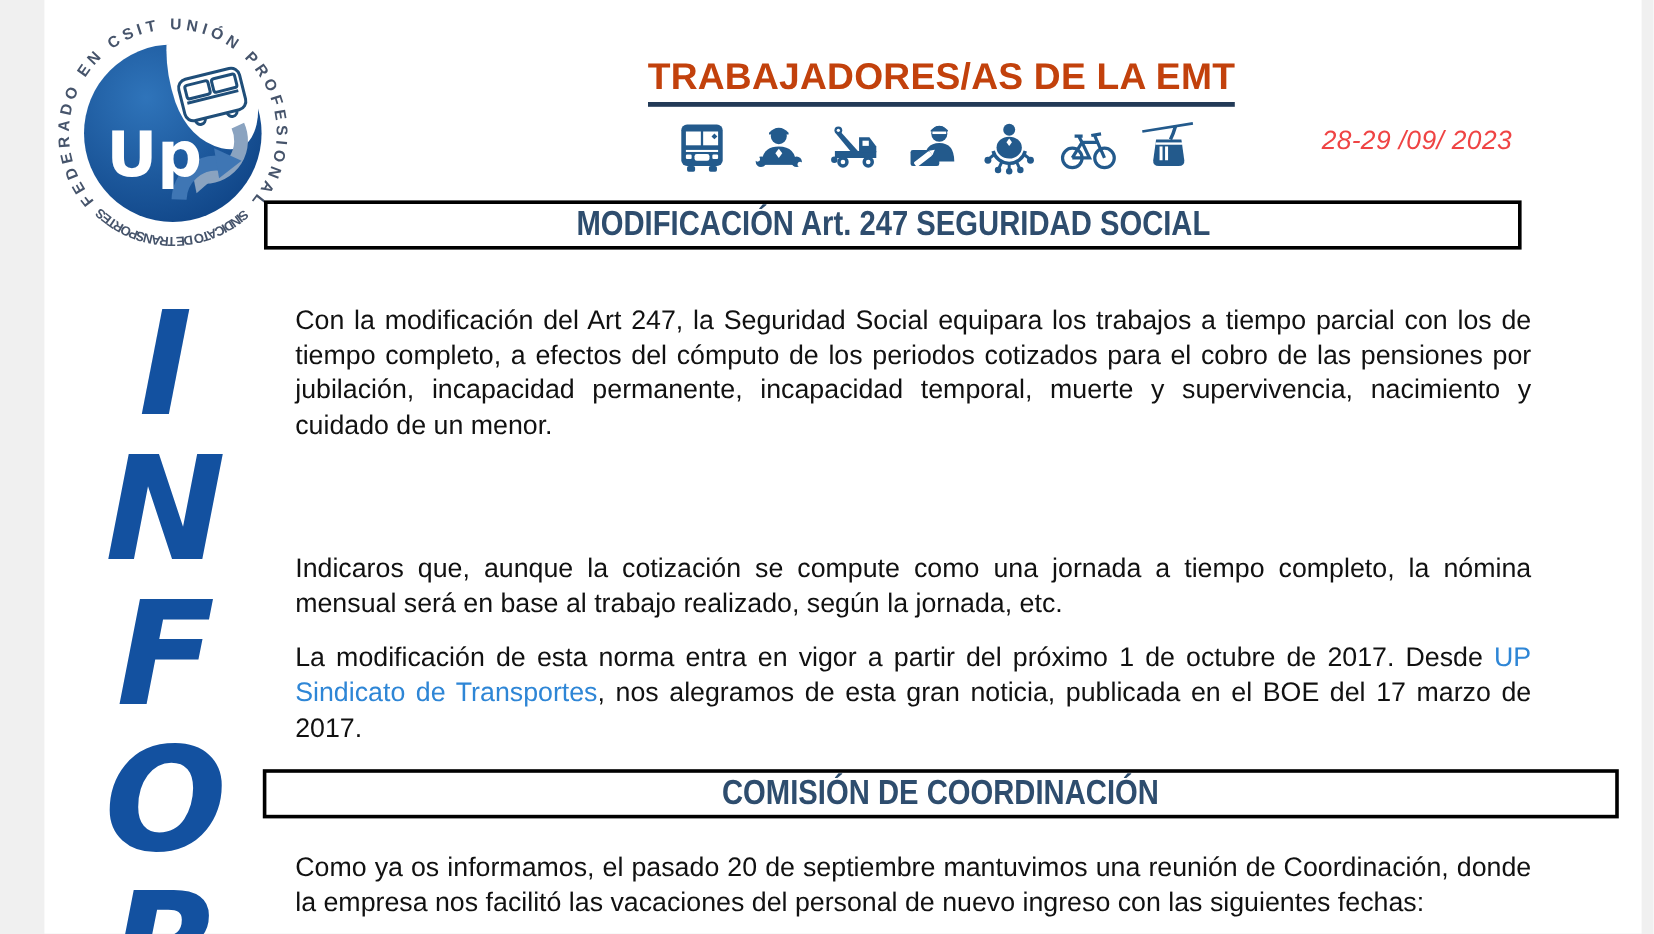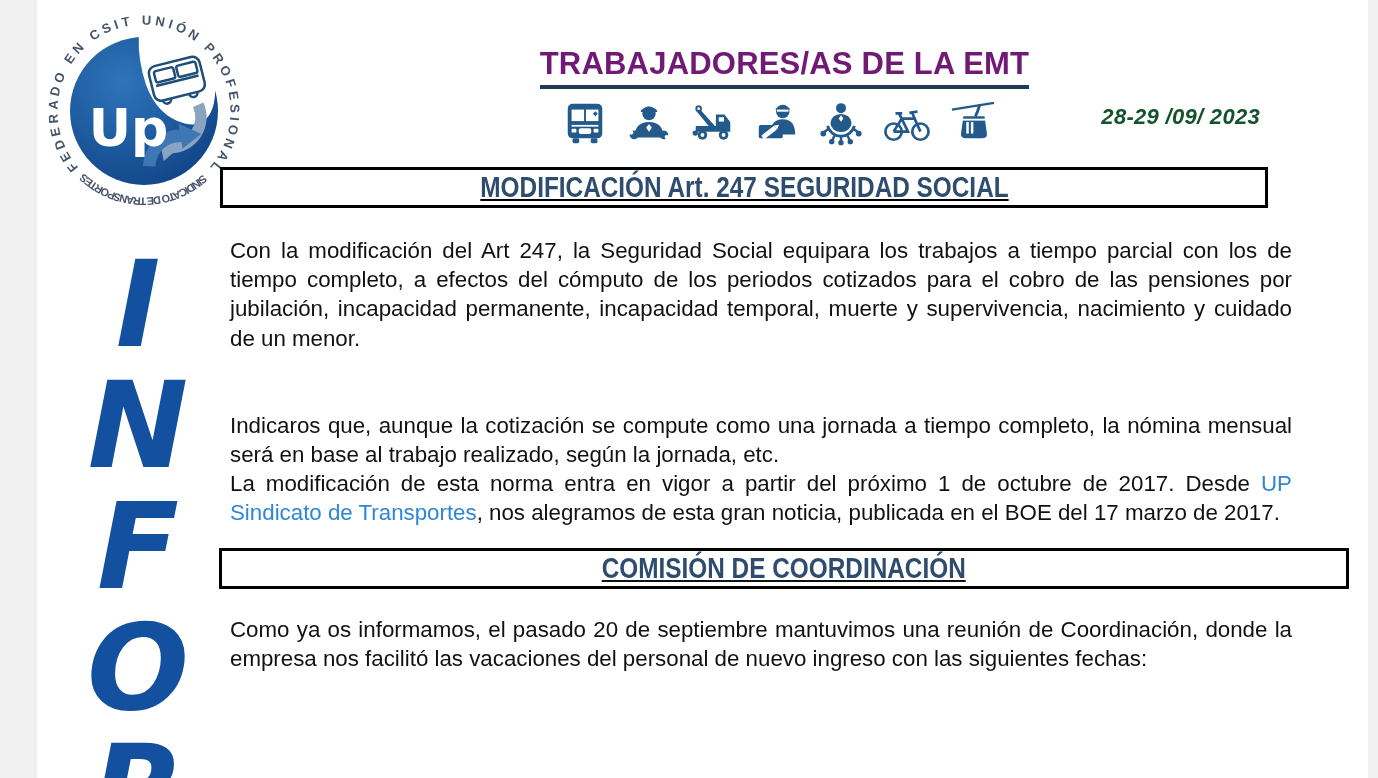--- a/index.html
+++ b/index.html
@@ -11,51 +11,51 @@
   }
   
   .logo { position:absolute; left:8px; top:12px; width:198px; height:198px; }
   .ringtext { font-family:"Liberation Sans",sans-serif; font-weight:bold; fill:#46546b; }
   .ringtop { font-size:12.5px; }
   .ringbot { font-size:10.5px; }
   .up-mono { font-family:"DejaVu Sans",sans-serif; font-weight:bold; fill:#ffffff; font-size:50px; }
   
   .masthead { position:absolute; left:193px; top:46px; width:1097px; text-align:center; }
   .doc-title {
-    display:inline-block; color:#701a75; font-size:31px; font-weight:bold;
+    display:inline-block; color:#c2410c; font-size:31px; font-weight:bold;
     border-bottom:4px solid #223a57; padding-bottom:3px; letter-spacing:0.2px;margin-left:12px;
   }
   .icon-row { margin-top:7px; display:flex; justify-content:center; align-items:flex-end; gap:18px; height:50px; }
   .icon-row svg { display:block; }
   .date {
-    position:absolute; top:104px; right:108px; color:#14532d;
-    font-size:22px; font-weight:bold; font-style:italic; letter-spacing:0.3px;
+    position:absolute; top:104px; right:108px; color:#ef4444;
+    font-size:22px; font-weight:normal; font-style:italic; letter-spacing:0.3px;
   }
   
   .boxhead {
     border:3px solid #000; background:#fff; height:41px;
-    display:flex; align-items:center; justify-content:center;text-decoration:underline;
+    display:flex; align-items:center; justify-content:center;
   }
   .boxhead .cond {
     display:inline-block; transform:scaleX(0.84); transform-origin:center;
     color:#2e4d6e; font-weight:bold; font-size:29px; white-space:nowrap; letter-spacing:0;
   }
   .box1 { position:absolute; left:183px; top:167px; width:1048px; }
   
   .vletters { position:absolute; left:38px; top:246px; width:126px; text-align:center; }
   .vletters .vl {
     height:121px; line-height:118px; font-family:"DejaVu Sans",sans-serif;
     font-weight:bold; font-style:italic; font-size:120px; color:#1351a0;
   }
   
   .flow {
     position:absolute; left:193px; top:236px; width:1062px;
     font-size:22.3px; line-height:29.2px; color:#111; text-align:justify;
   }
-  .flow p { margin:0; }
+  .flow p { margin:16px; }
   .gap { height:29px; }
   .doclink { color:#2e86d6; text-decoration:none; cursor:pointer; }
   .box2 { margin:20px 0 26px -11px; width:1130px; }
 </style>
 </head>
 <body>
 
 <div class="paper">
 
   <svg class="logo" viewBox="0 0 190 190">

